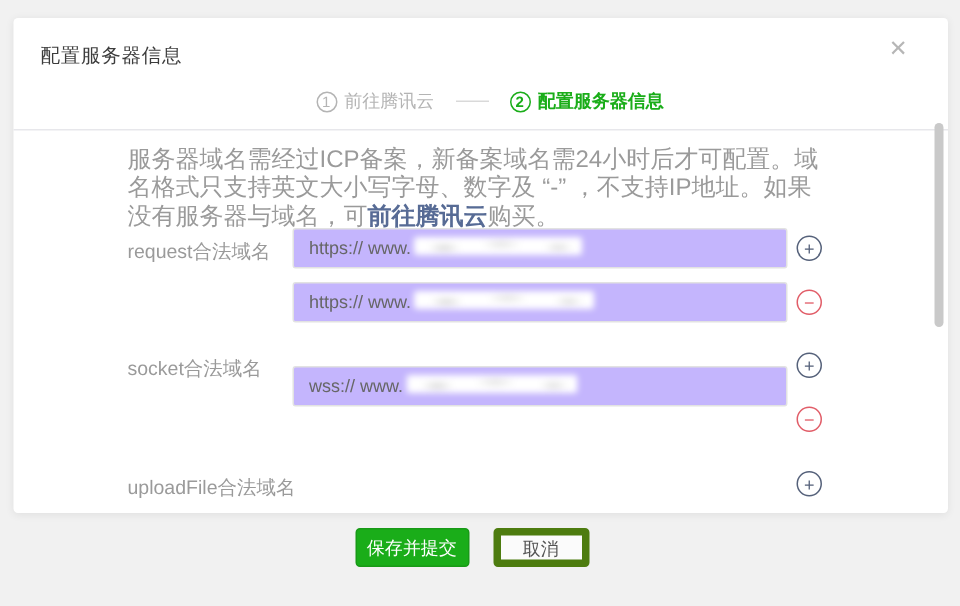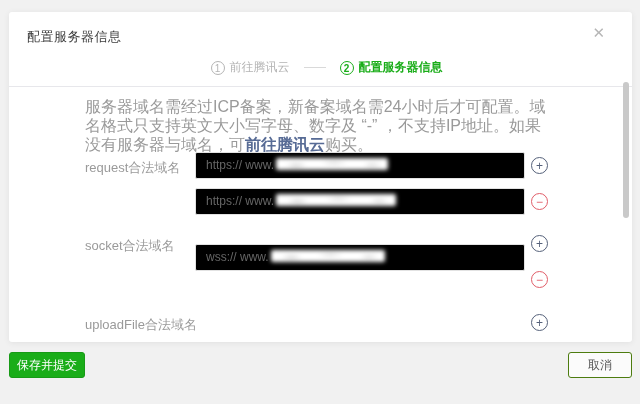--- a/index.html
+++ b/index.html
@@ -23,21 +23,21 @@
   .step.inactive{color:#b4b4b4}
   .step.active{color:#1aad19;font-weight:bold}
   .step-sep{width:22px;height:1px;background:#d9d9d9;margin:0 14px}
   
   .desc{position:absolute;left:76px;top:85px;width:470px;margin:0;font-size:16px;line-height:19px;color:#9a9a9a}
   .link{color:#576b95;font-weight:bold;text-decoration:none;cursor:pointer}
   
   .field-label{position:absolute;left:76px;font-size:13px;color:#9a9a9a;white-space:nowrap}
   .input{
     position:absolute;left:186px;width:330px;height:27px;box-sizing:border-box;
-    border:1px solid #e2e2e2;border-radius:2px;background:#000000;
+    border:1px solid #e2e2e2;border-radius:2px;background:#c4b5fd;
     font-size:12px;color:#666;line-height:25px;padding:0 10px;
     white-space:nowrap;overflow:hidden;cursor:text;
   }
   .censor{
     display:inline-block;height:12px;border-radius:2px;vertical-align:-1px;margin-left:2px;
     background:
       radial-gradient(ellipse 16px 5px at 18% 60%, rgba(140,140,140,.38), transparent 70%),
       radial-gradient(ellipse 20px 5px at 52% 40%, rgba(150,150,150,.30), transparent 70%),
       radial-gradient(ellipse 14px 5px at 86% 58%, rgba(140,140,140,.32), transparent 70%),
       #fff;
@@ -45,24 +45,24 @@
   }
   .icon-btn{
     position:absolute;left:522px;width:17px;height:17px;border-radius:50%;
     border:1px solid currentColor;background:transparent;box-sizing:border-box;padding:0;
     display:flex;align-items:center;justify-content:center;cursor:pointer;
   }
   .icon-btn .glyph{font-size:12px;line-height:1;font-family:inherit}
   .icon-btn.add{color:#55617a}
   .icon-btn.remove{color:#e15d68}
   
-  .actions{position:absolute;left:0;right:0;top:340px;display:flex;justify-content:space-between;gap:16px}
+  .actions{position:absolute;left:0;right:12px;top:340px;display:flex;justify-content:center;gap:16px}
   .btn{height:26px;font-size:12px;border-radius:3px;font-family:inherit;cursor:pointer;box-sizing:border-box}
   .btn.primary{width:76px;background:#1aad19;border:1px solid #189a17;color:#fff}
-  .btn.cancel{width:64px;background:#fbfbfb;border:1px solid #4d7c0f;color:#555}
+  .btn.cancel{width:64px;background:#fbfbfb;border:5px solid #4d7c0f;color:#555}
   
   .scroll-thumb{position:absolute;left:614px;top:70px;width:6px;height:136px;background:#c9c9c9;border-radius:3px;cursor:default}
 </style>
 </head>
 <body>
 
 <div class="dialog">
 
   <div class="header">
     <div class="title">配置服务器信息</div>

